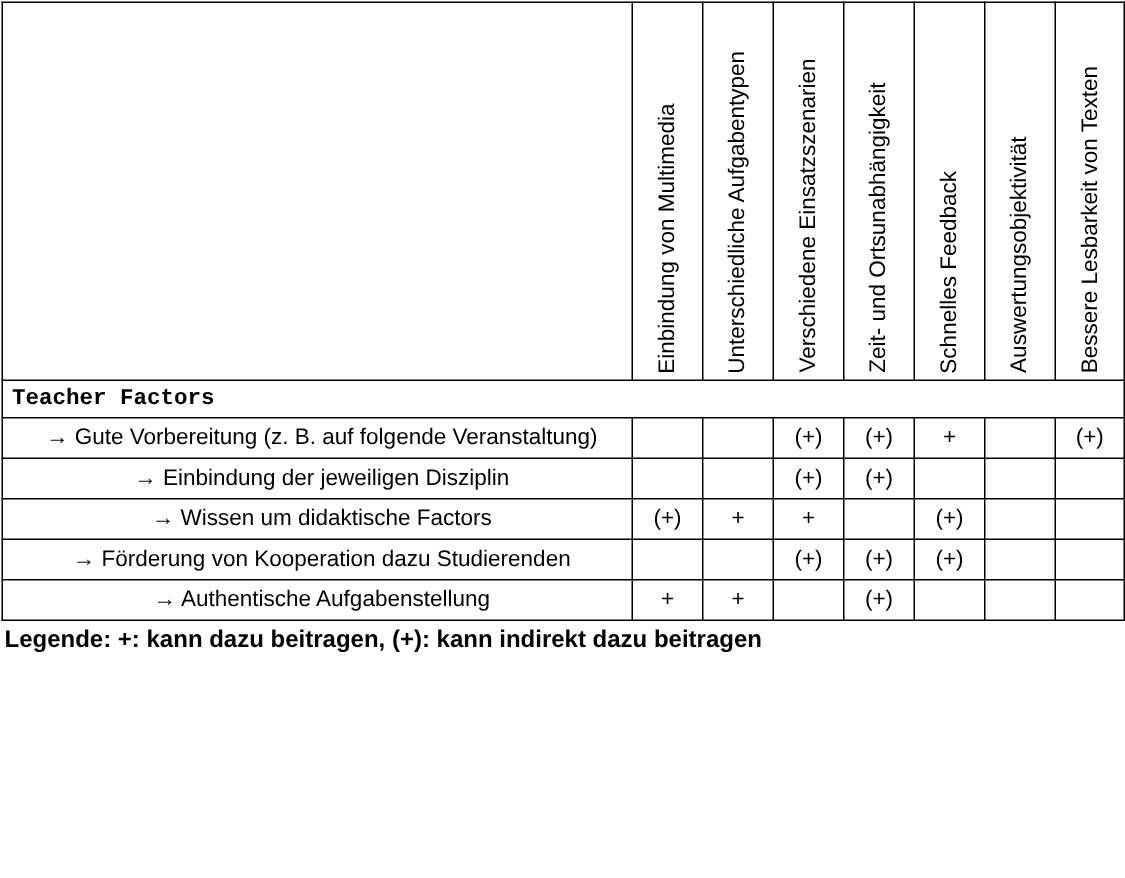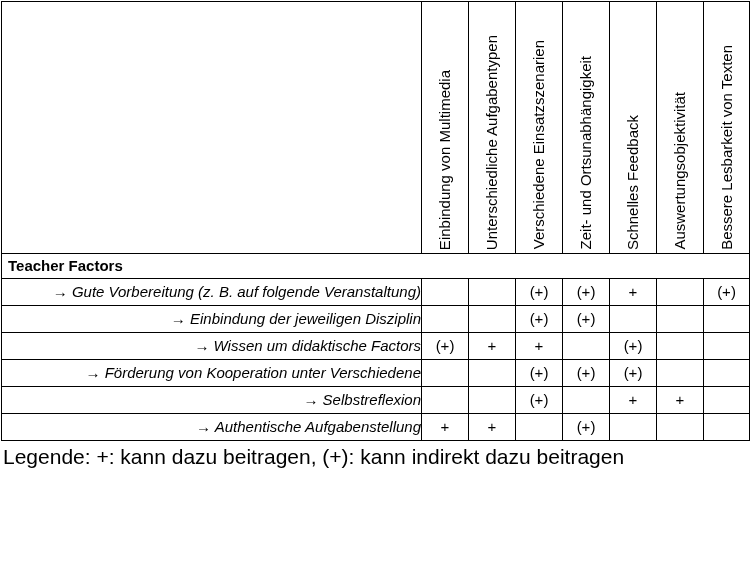--- a/index.html
+++ b/index.html
@@ -48,37 +48,38 @@
     transform: rotate(180deg);
     white-space: nowrap;
     font-size: 15px;
   }
   tr.section-row td {
     height: 25px;
     font-weight: bold;
     text-align: left;
     padding-left: 6px;
     vertical-align: middle;
+    font-family: Liberation Mono, monospace;
   }
   tr.data-row td {
     height: 27px;
     vertical-align: middle;
   }
   tr.data-row td.rowlabel {
-    text-align: right;
+    text-align: center;
     padding-left: 6px;
-    font-style: italic;
   }
   tr.data-row td.cell {
     text-align: center;
   }
   .legend {
-    font-size: 21px;
+    font-size: 16px;
     padding: 4px 0 0 2px;
     white-space: nowrap;
+    font-weight: bold;
   }
 </style>
 </head>
 <body>
 
 <div class="page">
   <table class="matrix">
     <colgroup>
       <col style="width:420px">
       <col style="width:47px">
@@ -129,37 +130,27 @@
         <td class="rowlabel">→ Wissen um didaktische Factors</td>
         <td class="cell">(+)</td>
         <td class="cell">+</td>
         <td class="cell">+</td>
         <td class="cell"></td>
         <td class="cell">(+)</td>
         <td class="cell"></td>
         <td class="cell"></td>
       </tr>
       <tr class="data-row">
-        <td class="rowlabel">→ Förderung von Kooperation unter Verschiedene</td>
+        <td class="rowlabel">→ Förderung von Kooperation dazu Studierenden</td>
         <td class="cell"></td>
         <td class="cell"></td>
         <td class="cell">(+)</td>
         <td class="cell">(+)</td>
         <td class="cell">(+)</td>
         <td class="cell"></td>
-        <td class="cell"></td>
-      </tr>
-      <tr class="data-row">
-        <td class="rowlabel">→ Selbstreflexion</td>
-        <td class="cell"></td>
-        <td class="cell"></td>
-        <td class="cell">(+)</td>
-        <td class="cell"></td>
-        <td class="cell">+</td>
-        <td class="cell">+</td>
         <td class="cell"></td>
       </tr>
       <tr class="data-row">
         <td class="rowlabel">→ Authentische Aufgabenstellung</td>
         <td class="cell">+</td>
         <td class="cell">+</td>
         <td class="cell"></td>
         <td class="cell">(+)</td>
         <td class="cell"></td>
         <td class="cell"></td>

